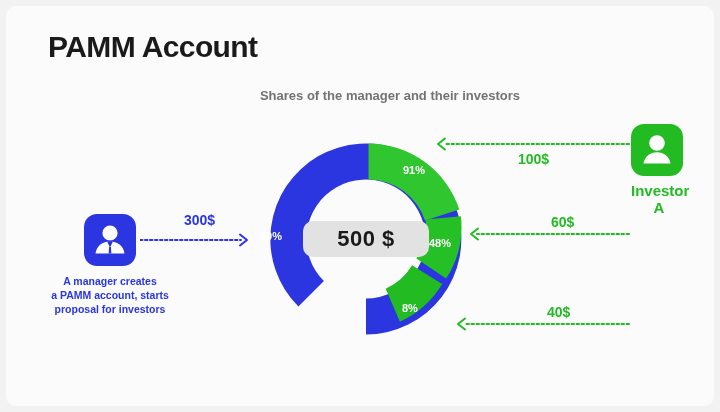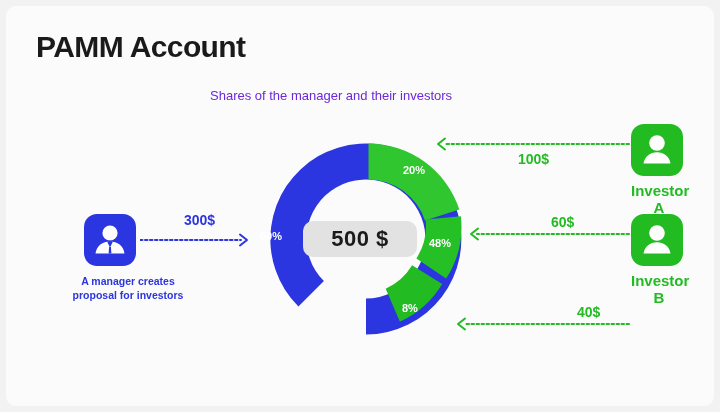--- a/index.html
+++ b/index.html
@@ -19,36 +19,36 @@
     top: 6px;
     width: 708px;
     height: 400px;
     background: #fbfbfb;
     border-radius: 10px;
   }
 
   
   #title {
     position: absolute;
-    left: 30px;
+    left: 42px;
     top: 24px;
     font-size: 30px;
     font-weight: bold;
     color: #1a1a1a;
     letter-spacing: -0.6px;
   }
   #subtitle {
     position: absolute;
     left: 204px;
     top: 82px;
     width: 310px;
-    text-align: left;
+    text-align: right;
     font-size: 13px;
-    font-weight: normal;
-    color: #6d28d9;
+    font-weight: bold;
+    color: #737373;
   }
 
   
   #donut-wrap {
     position: absolute;
     left: 245px;
     top: 118px;
     width: 230px;
     height: 230px;
   }
@@ -62,21 +62,21 @@
   }
   #label-60 { left: 9px;  top: 106px; text-align: right; }
   #label-20 { left: 152px; top: 40px; }
   #label-12 { left: 178px; top: 113px; }
   #label-8  { left: 151px; top: 178px; }
 
   #center-badge {
     position: absolute;
     left: 52px;
     top: 97px;
-    width: 114px;
+    width: 126px;
     height: 36px;
     background: #e2e2e2;
     border-radius: 10px;
     display: flex;
     align-items: center;
     justify-content: center;
     font-size: 22px;
     font-weight: bold;
     color: #1a1a1a;
     letter-spacing: 0.5px;
@@ -87,21 +87,21 @@
     position: absolute;
     left: 78px;
     top: 208px;
     width: 52px;
     height: 52px;
     background: #2b35e0;
     border-radius: 13px;
   }
   #manager-caption {
     position: absolute;
-    left: 36px;
+    left: 18px;
     top: 268px;
     width: 172px;
     text-align: center;
     font-size: 10.5px;
     font-weight: bold;
     line-height: 14px;
     color: #2b35e0;
   }
   #manager-amount {
     position: absolute;
@@ -144,21 +144,21 @@
   #investor-c { top: 298px; }
 
   .inv-amount {
     position: absolute;
     font-size: 14px;
     font-weight: bold;
     color: #22bb22;
   }
   #amount-a { left: 512px; top: 118px; margin-top: 27px; }
   #amount-b { left: 545px; top: 208px; }
-  #amount-c { left: 541px; top: 298px; margin-left: 30px; }
+  #amount-c { left: 541px; top: 298px; }
 
   .inv-arrow {
     position: absolute;
     height: 16px;
   }
   #arrow-a { left: 430px; top: 130px; width: 194px; }
   #arrow-b { left: 463px; top: 220px; width: 161px; }
   #arrow-c { left: 450px; top: 310px; width: 174px; }
 </style>
 </head>
@@ -191,21 +191,21 @@
                Z"></path>
 
       <path fill="#22bb22" d="M 191.2 160.1
                A 95.5 95.5 0 0 1 148.9 197.8
                L 134.7 164.7
                A 59.5 59.5 0 0 0 161.1 141.2
                Z"></path>
     </svg>
 
     <div class="slice-label" id="label-60">60%</div>
-    <div class="slice-label" id="label-20">20%</div>
+    <div class="slice-label" id="label-20">91%</div>
     <div class="slice-label" id="label-12">48%</div>
     <div class="slice-label" id="label-8">8%</div>
 
     <div id="center-badge">500 $</div>
   </div>
 
   <div id="manager-icon">
     <svg width="52" height="52" viewBox="0 0 52 52">
       <circle cx="26" cy="19" r="7.6" fill="#ffffff"></circle>
       <path d="M 11.5 39.5 C 12.6 31.9 18.6 27.6 26 27.6 C 33.4 27.6 39.4 31.9 40.5 39.5 Z" fill="#ffffff"></path>
@@ -213,47 +213,39 @@
       <path d="M 25.1 33.0 L 26.9 33.0 L 27.4 39.5 L 24.6 39.5 Z" fill="#2b35e0"></path>
     </svg>
   </div>
   <div id="manager-amount">300$</div>
   <svg id="manager-arrow" viewBox="0 0 112 16">
     <line x1="0" y1="8" x2="101" y2="8" stroke="#2b35e0" stroke-width="2" stroke-dasharray="2.5 2.5" stroke-linecap="round"></line>
     <polyline points="100,2.5 107,8 100,13.5" fill="none" stroke="#2b35e0" stroke-width="2" stroke-linecap="round" stroke-linejoin="round"></polyline>
   </svg>
   <div id="manager-caption">
     <div>A manager creates</div>
+    <div>a PAMM account, starts</div>
     <div>proposal for investors</div>
   </div>
 
   <div class="investor" id="investor-a">
     <div class="inv-icon">
       <svg width="52" height="52" viewBox="0 0 52 52">
         <circle cx="26" cy="19" r="7.8" fill="#ffffff"></circle>
         <path d="M 12.5 39.5 C 13.6 32.3 19.2 28.2 26 28.2 C 32.8 28.2 38.4 32.3 39.5 39.5 Z" fill="#ffffff"></path>
       </svg>
     </div>
     <div class="inv-label">Investor A</div>
   </div>
   <div class="inv-amount" id="amount-a">100$</div>
   <svg class="inv-arrow" id="arrow-a" viewBox="0 0 194 16">
     <line x1="193" y1="8" x2="8" y2="8" stroke="#22bb22" stroke-width="2" stroke-dasharray="2.5 2.5" stroke-linecap="round"></line>
     <polyline points="9,2.5 2,8 9,13.5" fill="none" stroke="#22bb22" stroke-width="2" stroke-linecap="round" stroke-linejoin="round"></polyline>
   </svg>
 
-  <div class="investor" id="investor-b">
-    <div class="inv-icon">
-      <svg width="52" height="52" viewBox="0 0 52 52">
-        <circle cx="26" cy="19" r="7.8" fill="#ffffff"></circle>
-        <path d="M 12.5 39.5 C 13.6 32.3 19.2 28.2 26 28.2 C 32.8 28.2 38.4 32.3 39.5 39.5 Z" fill="#ffffff"></path>
-      </svg>
-    </div>
-    <div class="inv-label">Investor B</div>
-  </div>
   <div class="inv-amount" id="amount-b">60$</div>
   <svg class="inv-arrow" id="arrow-b" viewBox="0 0 161 16">
     <line x1="160" y1="8" x2="8" y2="8" stroke="#22bb22" stroke-width="2" stroke-dasharray="2.5 2.5" stroke-linecap="round"></line>
     <polyline points="9,2.5 2,8 9,13.5" fill="none" stroke="#22bb22" stroke-width="2" stroke-linecap="round" stroke-linejoin="round"></polyline>
   </svg>
 
   <div class="inv-amount" id="amount-c">40$</div>
   <svg class="inv-arrow" id="arrow-c" viewBox="0 0 174 16">
     <line x1="173" y1="8" x2="8" y2="8" stroke="#22bb22" stroke-width="2" stroke-dasharray="2.5 2.5" stroke-linecap="round"></line>
     <polyline points="9,2.5 2,8 9,13.5" fill="none" stroke="#22bb22" stroke-width="2" stroke-linecap="round" stroke-linejoin="round"></polyline>

